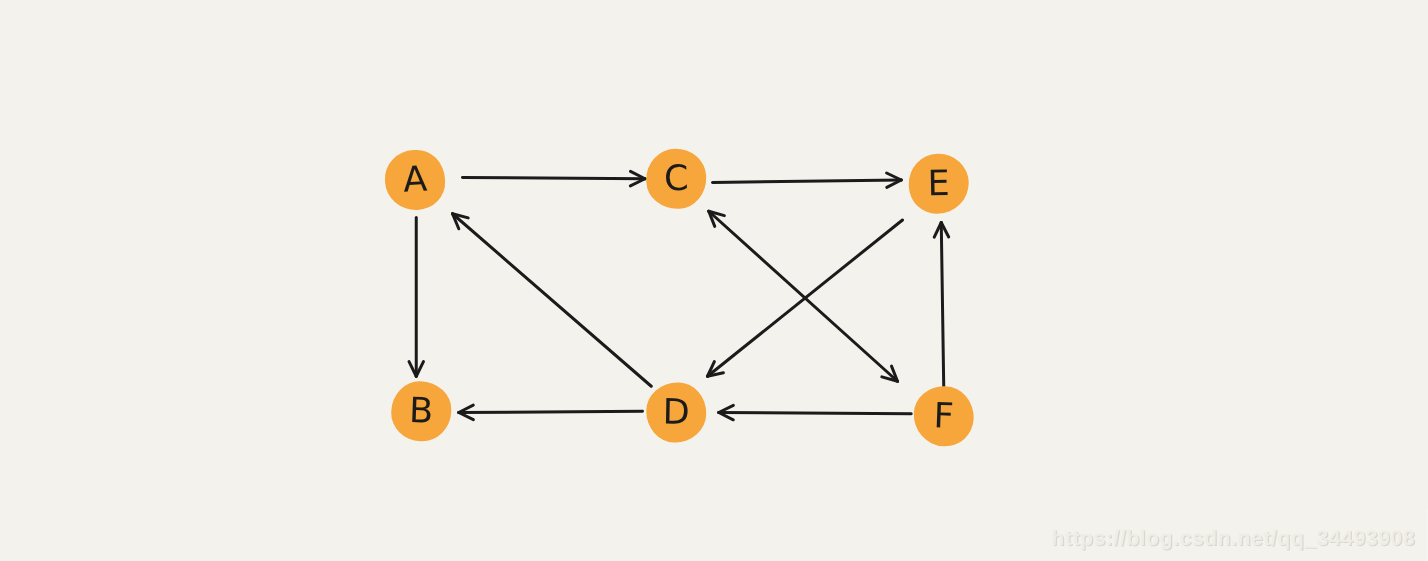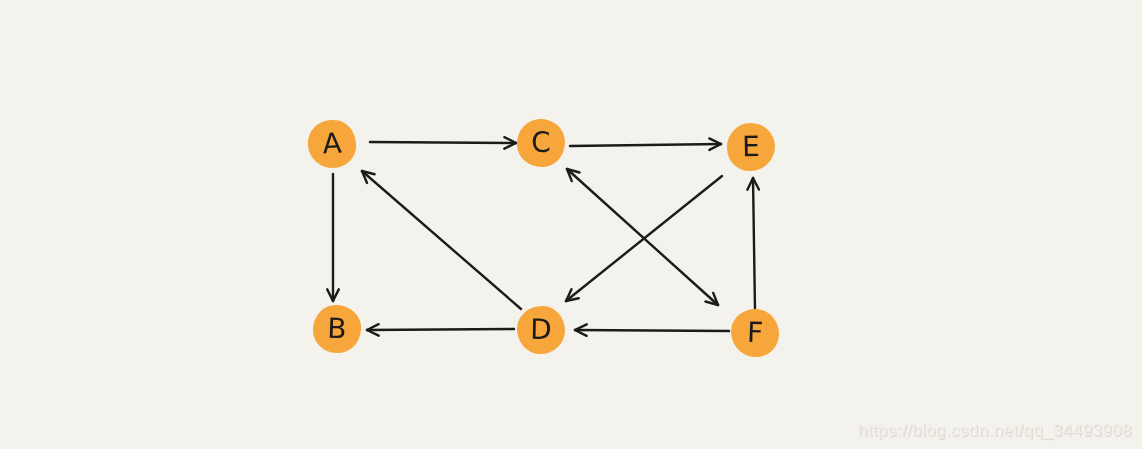--- a/index.html
+++ b/index.html
@@ -81,14 +81,14 @@
       <line x1="367" y1="330" x2="378.60915313552465" y2="324.1495672402857" stroke="#1b1b1b" stroke-width="2.4" stroke-linecap="round"></line>
     </svg>
   <div id="nodes">
       <div class="node node-0" style="left: 308px; top: 120px; height: 48px; width: 48px; background: rgb(246, 166, 58); color: rgb(27, 27, 27);">A</div>
       <div class="node node-1" style="left: 313px; top: 305px; height: 48px; width: 48px; background: rgb(246, 166, 58); color: rgb(27, 27, 27);">B</div>
       <div class="node node-2" style="left: 517px; top: 119px; height: 48px; width: 48px; background: rgb(246, 166, 58); color: rgb(27, 27, 27);">C</div>
       <div class="node node-3" style="left: 517px; top: 306px; height: 48px; width: 48px; background: rgb(246, 166, 58); color: rgb(27, 27, 27);">D</div>
       <div class="node node-4" style="left: 727px; top: 123px; height: 48px; width: 48px; background: rgb(246, 166, 58); color: rgb(27, 27, 27);">E</div>
       <div class="node node-5" style="left: 731px; top: 309px; height: 48px; width: 48px; background: rgb(246, 166, 58); color: rgb(27, 27, 27);">F</div>
     </div>
-  <div id="watermark" style="color: rgb(239, 237, 230);">https://blog.csdn.net/qq_34493908</div>
+  <div id="watermark" style="color: rgb(239, 237, 230); font-weight: bold;">https://blog.csdn.net/qq_34493908</div>
 </div>
 
 </body></html>

